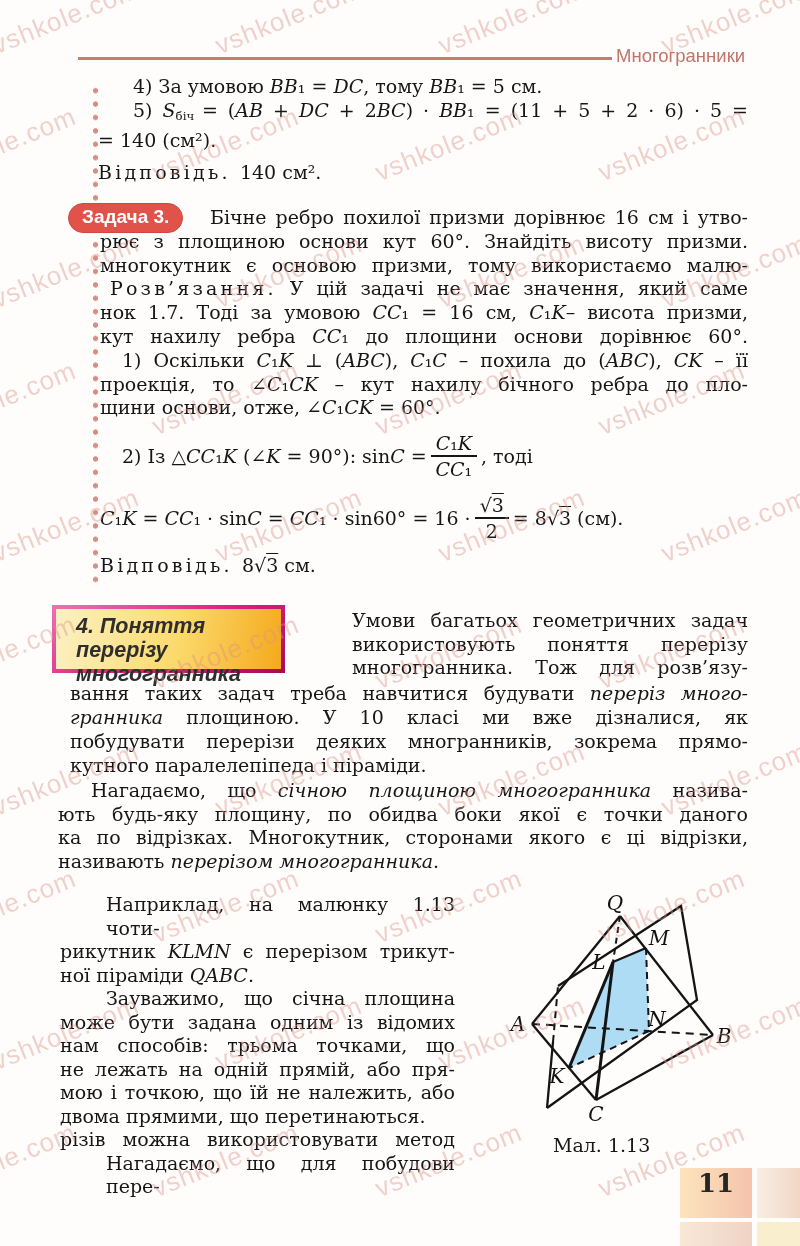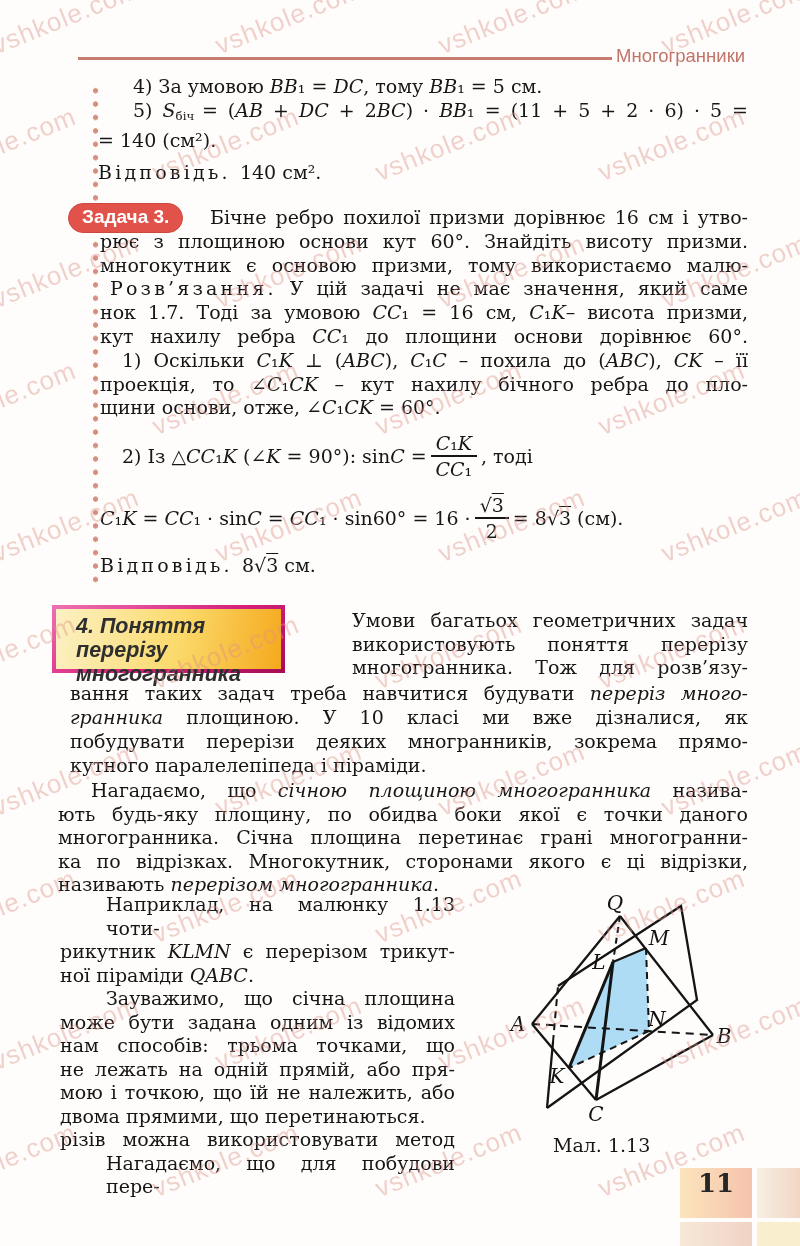--- a/index.html
+++ b/index.html
@@ -131,21 +131,20 @@
     <div class="fullp">
       <div class="line j"><span>вання таких задач треба навчитися будувати </span><span class="i">переріз много-</span></div>
       <div class="line j"><span class="i">гранника</span><span> площиною. У 10 класі ми вже дізналися, як</span></div>
       <div class="line j"><span>побудувати перерізи деяких многранників, зокрема прямо-</span></div>
       <div class="line"><span>кутного паралелепіпеда і піраміди.</span></div>
     </div>
 
     <div class="recall">
       <div class="line pl33 j"><span>Нагадаємо, що </span><span class="i">січною площиною многогранника</span><span> назива-</span></div>
       <div class="line j"><span>ють будь-яку площину, по обидва боки якої є точки даного</span></div>
-      <div class="line j"><span>многогранника. Січна площина перетинає грані многогранни-</span></div>
       <div class="line j"><span>ка по відрізках. Многокутник, сторонами якого є ці відрізки,</span></div>
       <div class="line"><span>називають </span><span class="i">перерізом многогранника</span><span>.</span></div>
     </div>
 
     <div class="cols">
       <div class="line pl46 j"><span>Наприклад, на малюнку 1.13 чоти-</span></div>
       <div class="line j"><span>рикутник </span><span class="i">KLMN</span><span> є перерізом трикут-</span></div>
       <div class="line"><span>ної піраміди </span><span class="i">QABC</span><span>.</span></div>
       <div class="line pl46 j"><span>Зауважимо, що січна площина</span></div>
       <div class="line j"><span>може бути задана одним із відомих</span></div>

